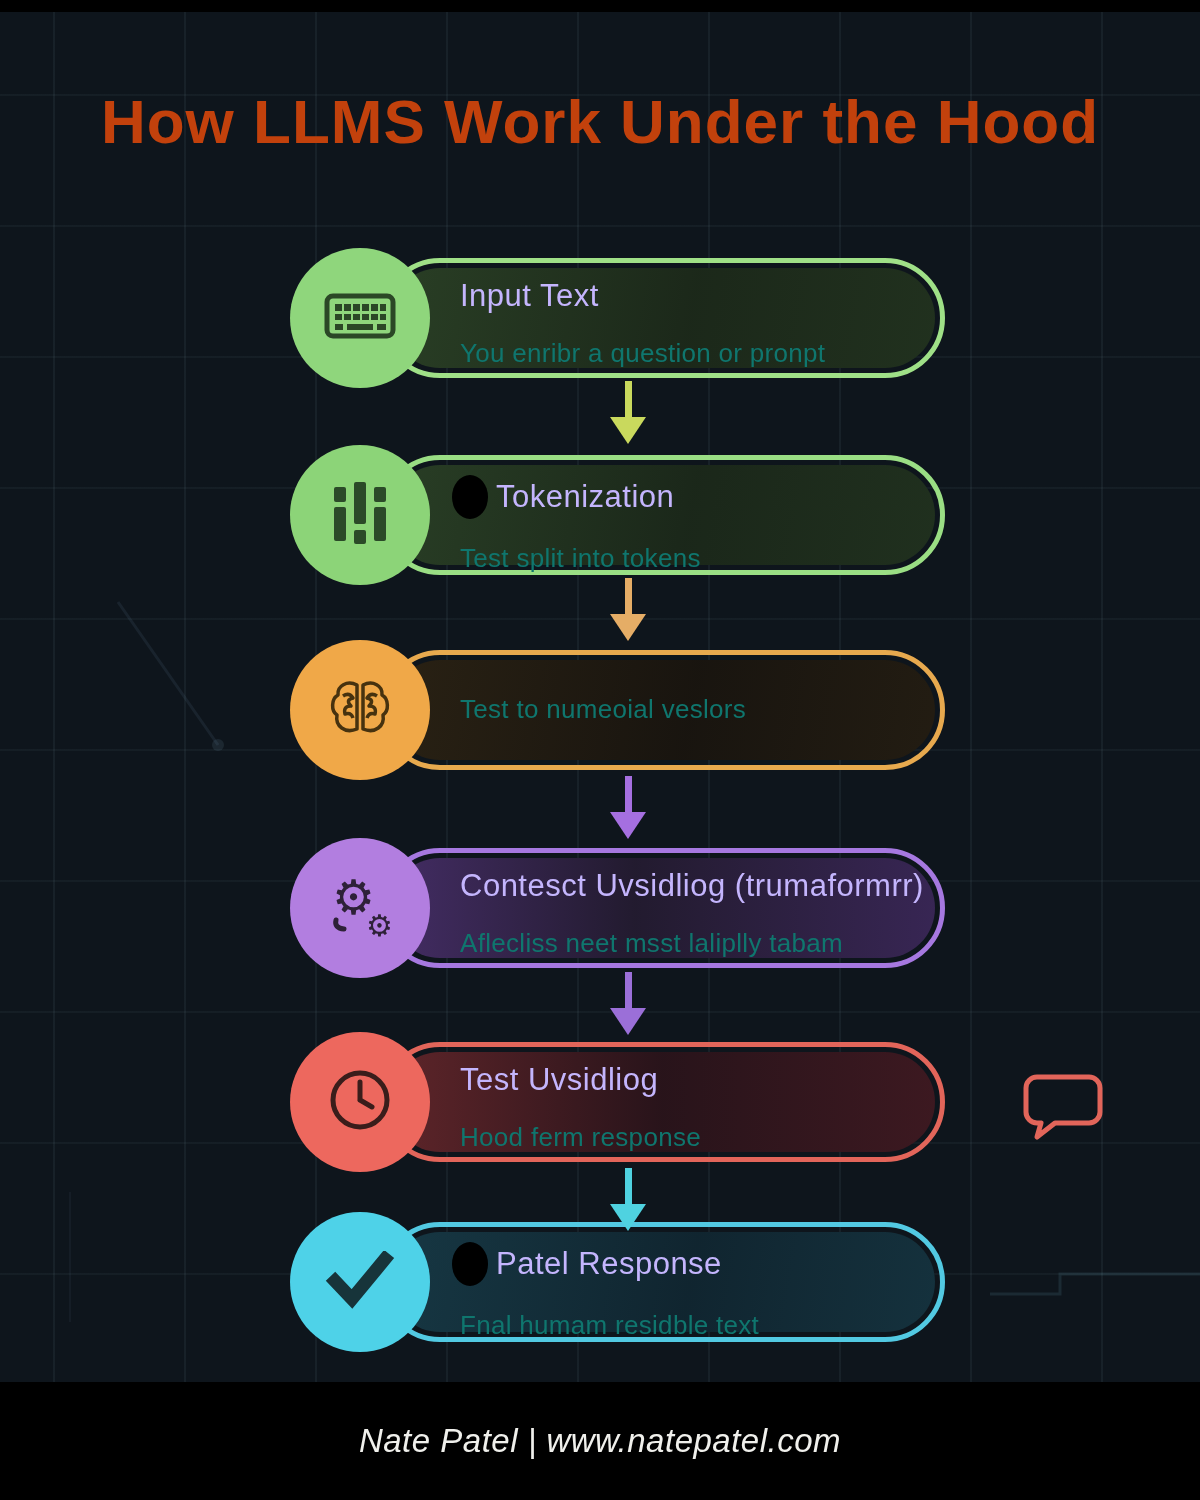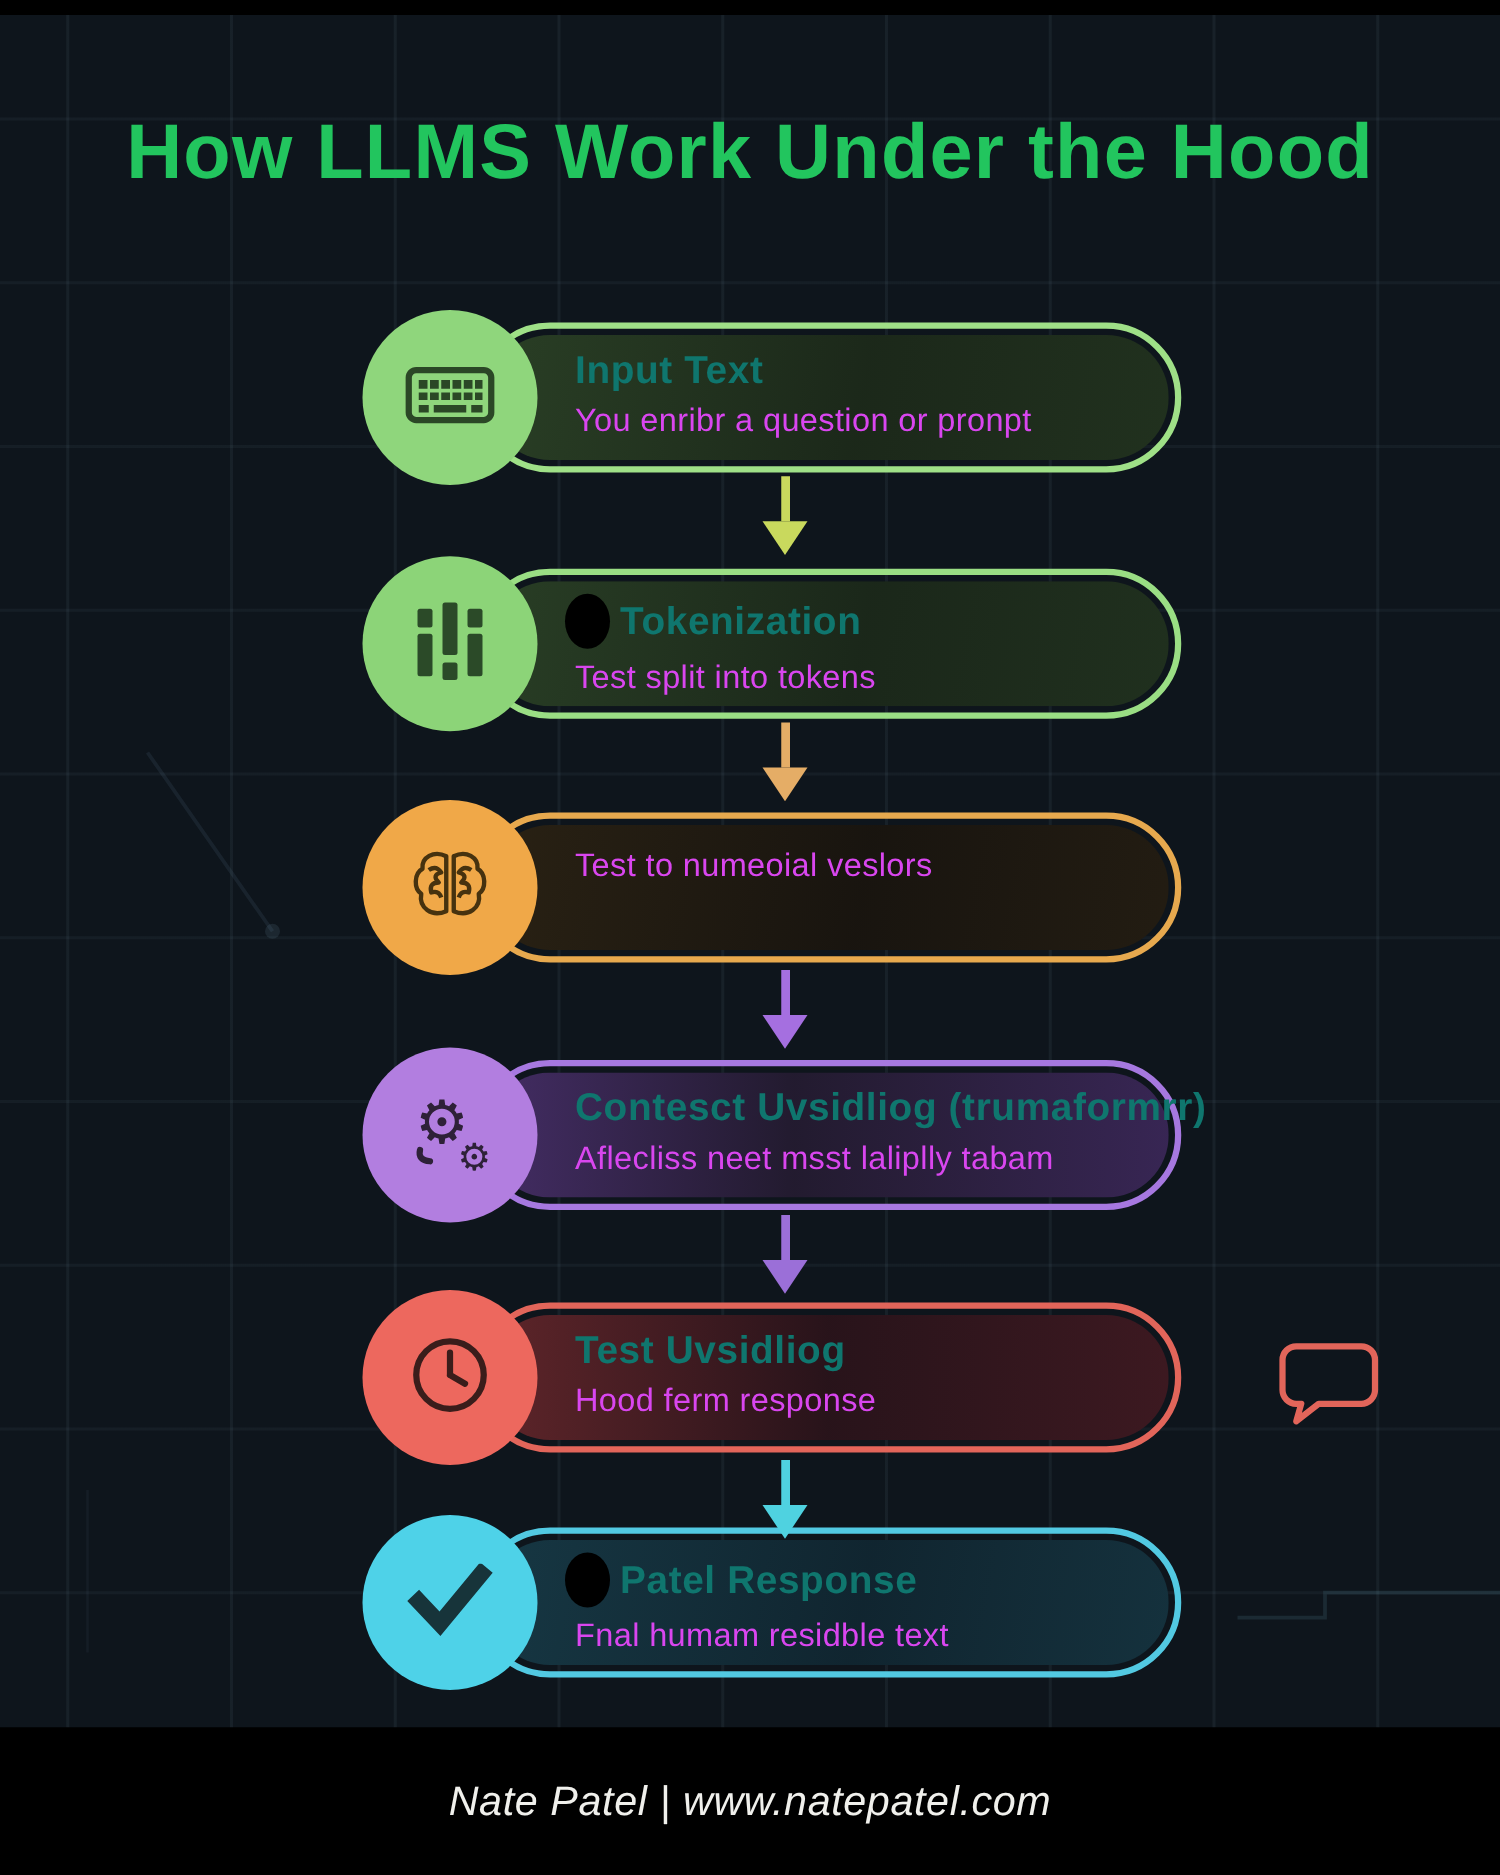--- a/index.html
+++ b/index.html
@@ -13,21 +13,21 @@
     background-color:#0e151c;
     background-image:
       linear-gradient(to right, rgba(150,185,205,0.07) 2px, transparent 2px),
       linear-gradient(to bottom, rgba(150,185,205,0.055) 2px, transparent 2px);
     background-size:131px 131px;
     background-position:53px 82px;
   }
   .decor{position:absolute;left:0;top:12px;width:1200px;height:1370px;pointer-events:none;}
   .page-title{
     position:absolute;left:0;top:86px;width:1200px;text-align:center;
-    font-size:62px;font-weight:bold;color:#22c55e;letter-spacing:1px;
+    font-size:62px;font-weight:bold;color:#c2410c;letter-spacing:1px;
   }
   .step{position:absolute;left:0;width:1200px;height:140px;}
   .pill{
     position:absolute;left:380px;top:0;width:565px;height:120px;
     border-radius:62px;border:5px solid #888;box-sizing:border-box;
   }
   .pill::before{
     content:"";position:absolute;inset:5px;border-radius:52px;
     background-color:var(--fill,#1a2020);
   }
@@ -46,22 +46,22 @@
   .s6 .pill::before{
     background-image:linear-gradient(100deg, rgba(35,95,110,0.30), rgba(10,30,38,0.12) 55%, rgba(35,95,110,0.20));
   }
   .circle{
     position:absolute;left:290px;top:-10px;width:140px;height:140px;border-radius:50%;
     display:flex;align-items:center;justify-content:center;z-index:2;
   }
   .step-text{position:absolute;left:460px;top:20px;z-index:3;}
   .title-row{display:flex;align-items:center;gap:8px;}
   .black-dot{width:36px;height:44px;border-radius:50%;background:#000;flex:0 0 auto;margin-left:-8px;}
-  .step-title{font-size:31px;font-weight:bold;color:#0f766e;letter-spacing:0.5px;}
-  .step-sub{font-size:26px;color:#d946ef;margin-top:7px;letter-spacing:0.3px;}
+  .step-title{font-size:31px;font-weight:normal;color:#c4b5fd;letter-spacing:0.5px;}
+  .step-sub{font-size:26px;color:#0f766e;margin-top:24px;letter-spacing:0.3px;}
   .bubble{position:absolute;right:95px;top:30px;z-index:3;}
   .arrow{position:absolute;left:608px;width:40px;text-align:center;z-index:1;}
   .arrow .stem{width:7px;height:36px;background:currentColor;margin:0 auto;}
   .arrow .head{
     width:0;height:0;margin:0 auto;
     border-left:18px solid transparent;border-right:18px solid transparent;
     border-top:27px solid currentColor;
   }
   .footer{
     position:absolute;left:0;top:1382px;width:1200px;height:118px;background:#000;

